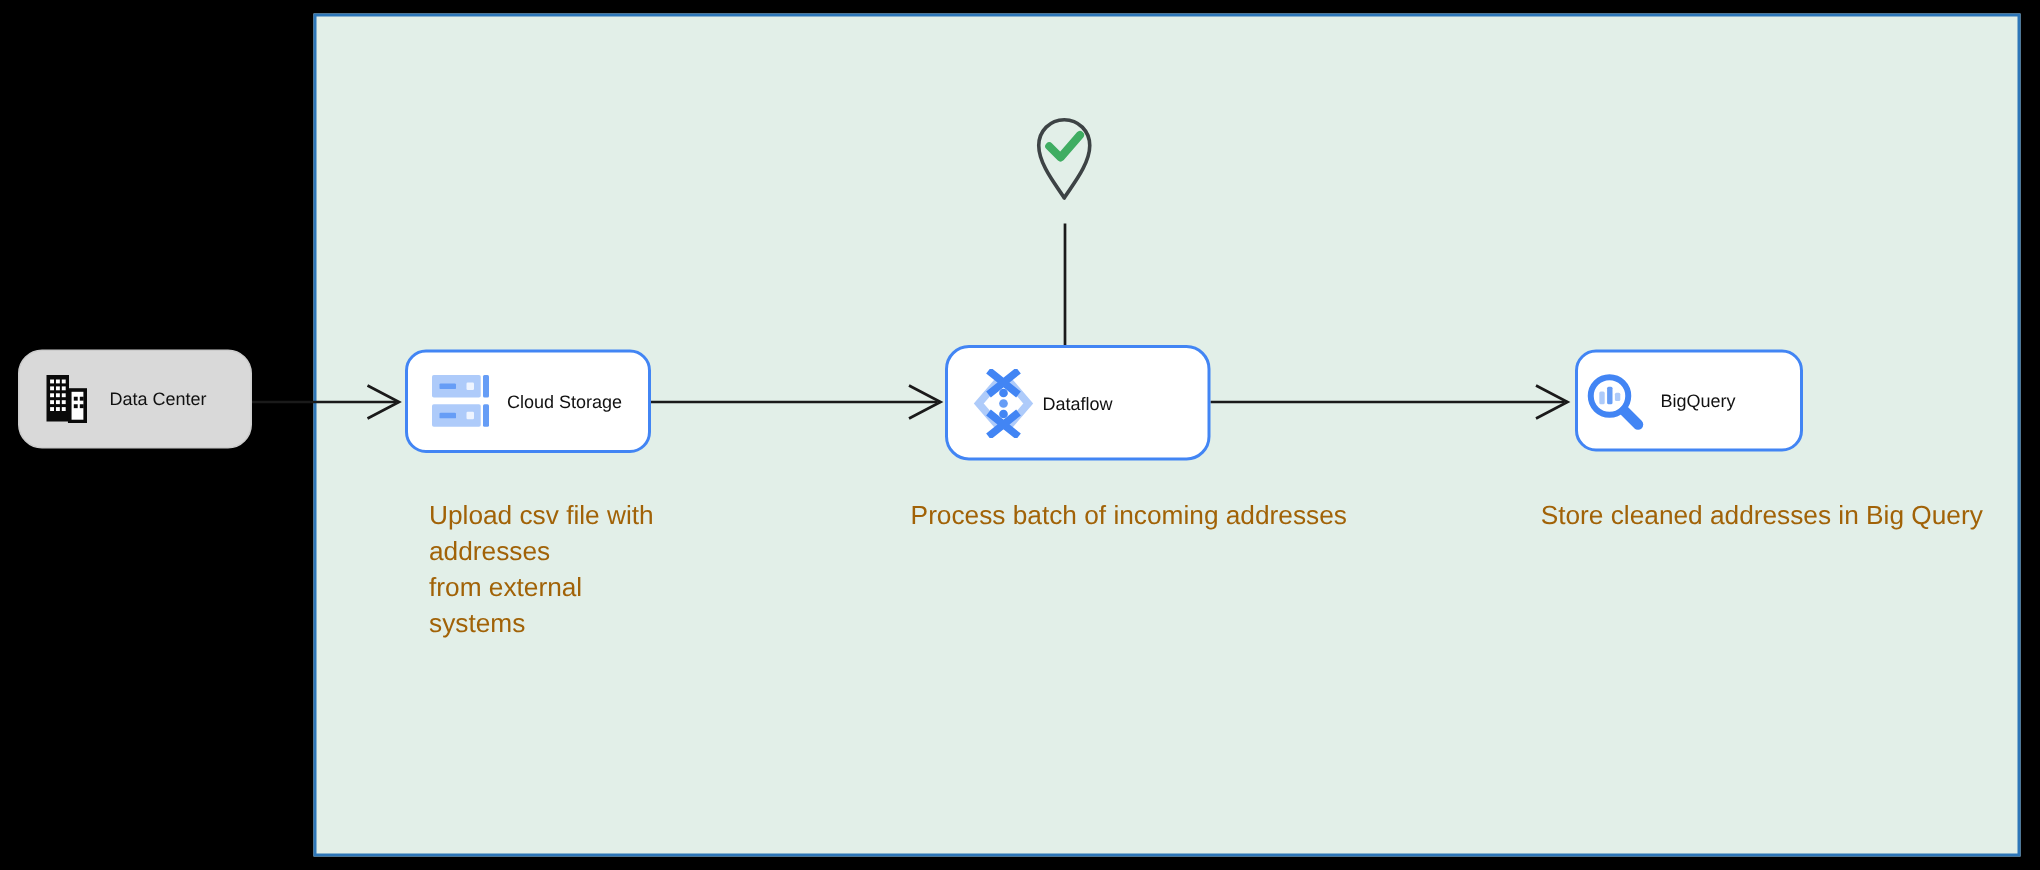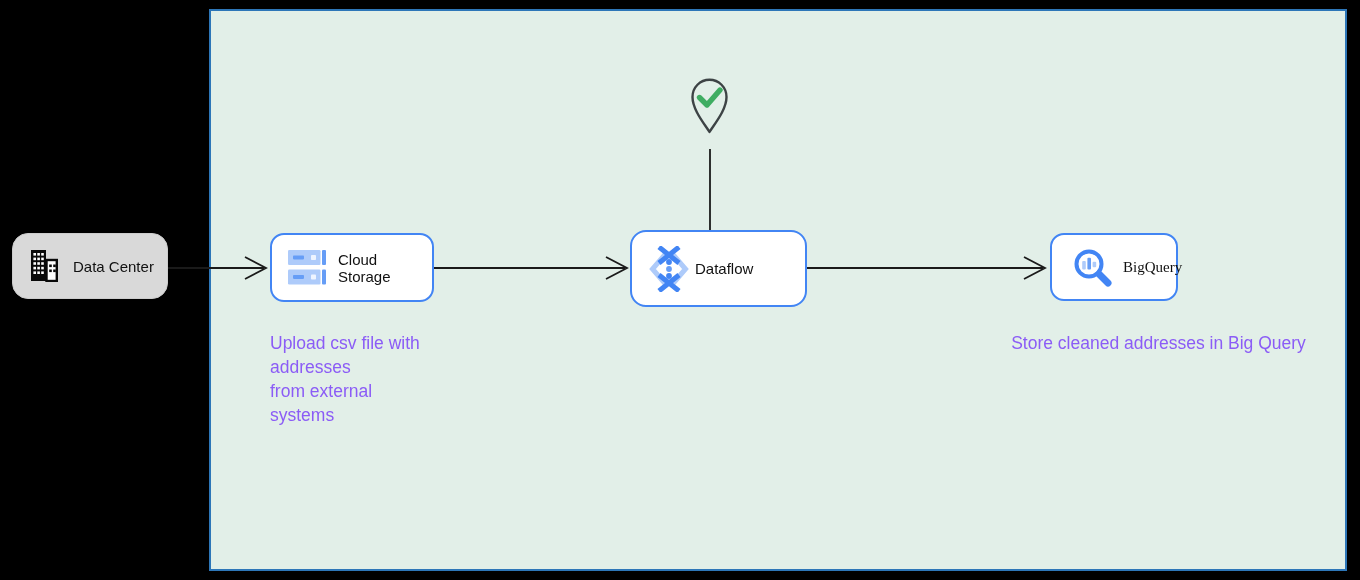--- a/index.html
+++ b/index.html
@@ -23,60 +23,61 @@
   .edges-overlay {
     position: absolute; inset: 0;
     width: 1360px; height: 580px;
     pointer-events: none;
   }
 
   .node {
     position: absolute;
     display: flex;
     align-items: center;
-    font-size: 15px;
+    font-size: 12px;
     color: #111111;
   }
   .node .icon { display: flex; align-items: center; justify-content: center; flex: none; }
 
   .node-gray {
     left: 12px; top: 233px;
     width: 156px; height: 66px;
     background: #d9d9d9;
     border: 1px solid #cccccc;
     border-radius: 16px;
     padding-left: 17px;
     gap: 15px;
   }
   .node-blue {
     background: #ffffff;
     border: 2px solid #4285f4;
     border-radius: 14px;
   }
   #node-cloud-storage { left: 270px; top: 233px; width: 164px; height: 69px; padding-left: 16px; gap: 12px; }
   #node-dataflow     { left: 630px; top: 230px; width: 177px; height: 77px; border-radius: 16px; padding-left: 14px; gap: 3px; }
-  #node-bigquery     { left: 1050px; top: 233px; width: 128px; height: 68px; padding-left: 20px; gap: 11px; font-family: Liberation Serif, serif; }
+  #node-bigquery     { left: 1050px; top: 233px; width: 152px; height: 68px; padding-left: 4px; gap: 11px; }
 
   .pin-marker { position: absolute; left: 687px; top: 77px; width: 45px; height: 59px; }
 
   .api-label {
     position: absolute;
     left: 751px; top: 88px;
     font-size: 17.5px;
     line-height: 23px;
     white-space: pre-line;
     color: #000000;
   }
 
   .note {
     position: absolute;
     font-size: 17.5px;
     line-height: 24px;
-    color: #8b5cf6;
+    color: #a16207;
     white-space: pre-line;
+    margin-left: 16px;
   }
   #note-cloud-storage { left: 270px; top: 331px; width: 230px; text-align: left; }
   #note-dataflow      { left: 530px; top: 331px; width: 413px; text-align: center; }
   #note-bigquery      { left: 950px; top: 331px; width: 417px; text-align: center; }
 </style>
 </head>
 <body>
 
 <div class="canvas">
 
@@ -189,15 +190,16 @@
     <svg width="45" height="59" viewBox="0 0 45 59">
       <path d="M22.5,55 C18,47.5 5.5,33 5.5,20 C5.5,10.3 13.1,2.8 22.5,2.8 C31.9,2.8 39.5,10.3 39.5,20 C39.5,33 27,47.5 22.5,55 Z" fill="none" stroke="#3d4345" stroke-width="2.4" stroke-linejoin="round"></path>
       <path d="M12.5,20.5 L20,28 L33,13" fill="none" stroke="#3fad62" stroke-width="5.4" stroke-linecap="round" stroke-linejoin="round"></path>
     </svg>
   </div>
 
   <div class="note" id="note-cloud-storage">Upload csv file with
 addresses
 from external
 systems</div>
+  <div class="note" id="note-dataflow">Process batch of incoming addresses</div>
   <div class="note" id="note-bigquery">Store cleaned addresses in Big Query</div>
 
 </div>
 
 </body></html>

